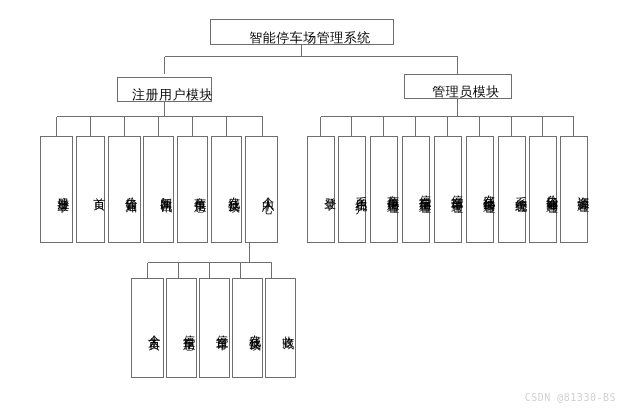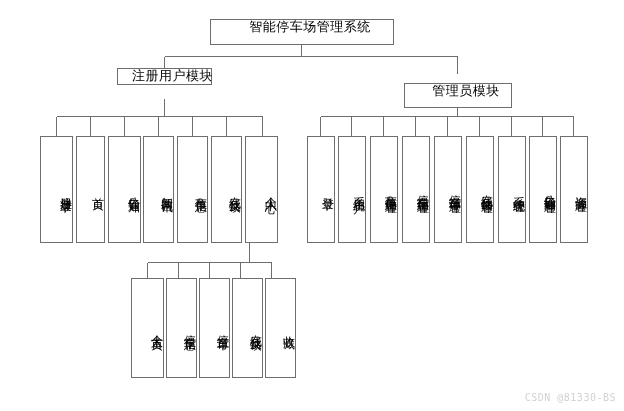--- a/index.html
+++ b/index.html
@@ -5,21 +5,21 @@
   html,body{margin:0;padding:0;}
   body{
     width:624px;height:411px;background:#ffffff;
     font-family:"DejaVu Sans","Liberation Sans",sans-serif;
     overflow:hidden;position:relative;
   }
   #diagram{position:absolute;left:0;top:0;width:624px;height:411px;}
   .node{
     position:absolute;box-sizing:border-box;
     border:1px solid #6e6e6e;background:#ffffff;
-    display:flex;align-items:flex-start;justify-content:center;
+    display:flex;align-items:flex-end;justify-content:center;
     color:#000;line-height:1.02;padding-left:16px;
   }
   
   .node.horiz{
     font-size:13px;letter-spacing:0.5px;white-space:nowrap;
   }
   
   .node.vert{
     writing-mode:vertical-rl;text-orientation:upright;
     font-size:12px;letter-spacing:1.5px;
@@ -79,24 +79,24 @@
     <line x1="479.5" y1="116.5" x2="479.5" y2="136"></line>
     <line x1="511.5" y1="116.5" x2="511.5" y2="136"></line>
     <line x1="542.5" y1="116.5" x2="542.5" y2="136"></line>
     <line x1="573.5" y1="116.5" x2="573.5" y2="136"></line>
   </svg>
 
   <div class="node horiz" style="left:210px;top:19px;width:184px;height:26px;">
     <span class="txt">智能停车场管理系统</span>
   </div>
 
-  <div class="node horiz" style="left:117px;top:68px;width:95px;height:17px;">
+  <div class="node horiz" style="left:117px;top:77px;width:95px;height:25px;">
     <span class="txt">注册用户模块</span>
   </div>
-  <div class="node horiz" style="left:404px;top:74px;width:108px;height:25px;margin-top:9px;">
+  <div class="node horiz" style="left:404px;top:74px;width:108px;height:25px;">
     <span class="txt">管理员模块</span>
   </div>
 
   <div class="node vert" style="left:40px;top:136px;width:33px;height:107px;">
     <span class="txt">注册登录</span>
   </div>
   <div class="node vert" style="left:76px;top:136px;width:29px;height:107px;">
     <span class="txt">首页</span>
   </div>
   <div class="node vert" style="left:108px;top:136px;width:33px;height:107px;">

